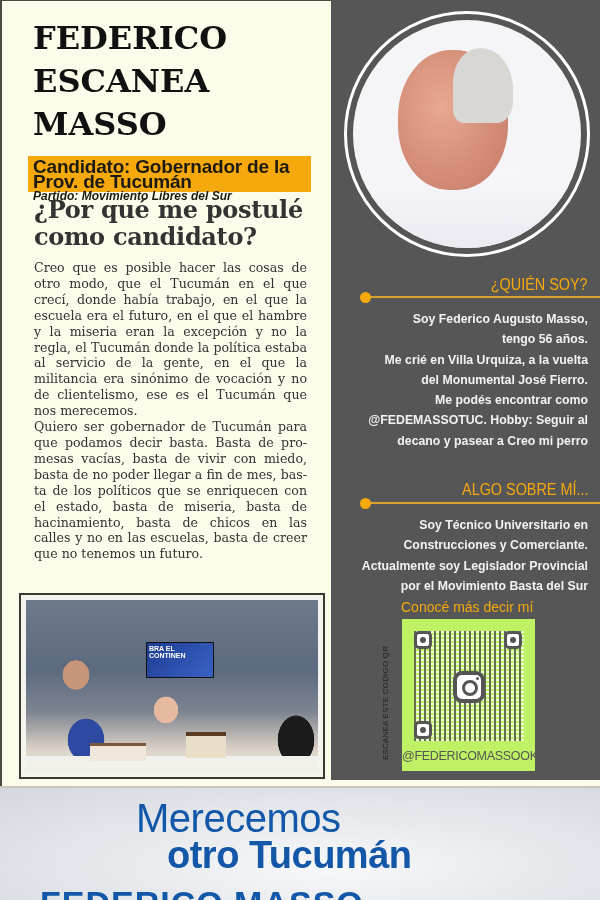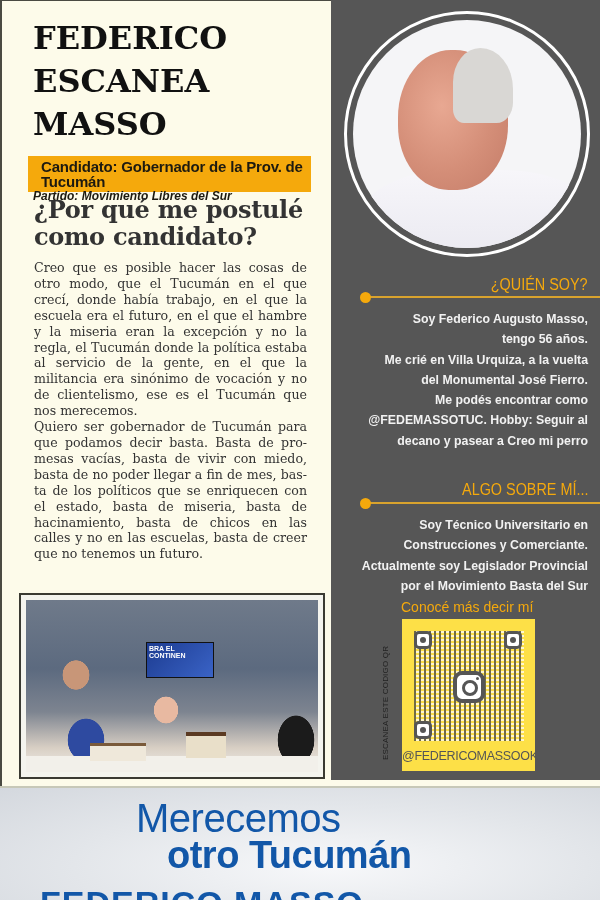--- a/index.html
+++ b/index.html
@@ -19,21 +19,21 @@
       font-family: "DejaVu Serif", serif; font-weight: bold;
       font-size: 32px; line-height: 43px; color: #111;
       letter-spacing: 0px;
     }
     .name-title span { display: block; }
     .candidate-band {
       position: absolute; left: 28px; top: 156px; width: 283px; height: 36px;
       background: #f5a90c; padding: 3px 0 0 5px;
       font-family: "Liberation Sans", sans-serif; color: #1d1a10;
     }
-    .candidate-line { font-size: 15px; font-weight: bold; line-height: 15px; letter-spacing: -0.2px; margin-left: 8px; }
+    .candidate-line { font-size: 19px; font-weight: bold; line-height: 15px; letter-spacing: -0.2px; }
     .party-line { font-size: 12px; font-weight: bold; font-style: italic; line-height: 14px; }
 
     .why-title {
       position: absolute; left: 34px; top: 196px; width: 290px;
       font-family: "DejaVu Serif", serif; font-size: 24px; line-height: 27px; color: #333;
       letter-spacing: -0.3px;
     }
     .why-body {
       position: absolute; left: 34px; top: 260px; width: 273px;
       font-family: "DejaVu Serif", serif; font-size: 12.6px; line-height: 15.9px; color: #333;
@@ -111,21 +111,21 @@
       font-size: 12.3px; line-height: 20.3px; color: #f2f2f2; text-align: right;
     }
     .section-body span { display: block; white-space: nowrap; }
 
     .more-link {
       position: absolute; left: 70px; top: 599px;
       font-size: 14px; color: #f5a90c; white-space: nowrap;
     }
     .qr-card {
       position: absolute; left: 71px; top: 619px; width: 133px; height: 152px;
-      background: #fde047;
+      background: #bef264;
     }
     .qr-grid {
       position: absolute; left: 12px; top: 12px; width: 110px; height: 110px;
       background-image:
         repeating-linear-gradient(90deg, #444 0 2px, transparent 2px 5px),
         repeating-linear-gradient(0deg, #fff 0 2px, transparent 2px 4px);
       opacity: 0.75;
     }
     .qr-finder {
       position: absolute; width: 18px; height: 18px; border: 3px solid #555; border-radius: 5px; background: #fff;

